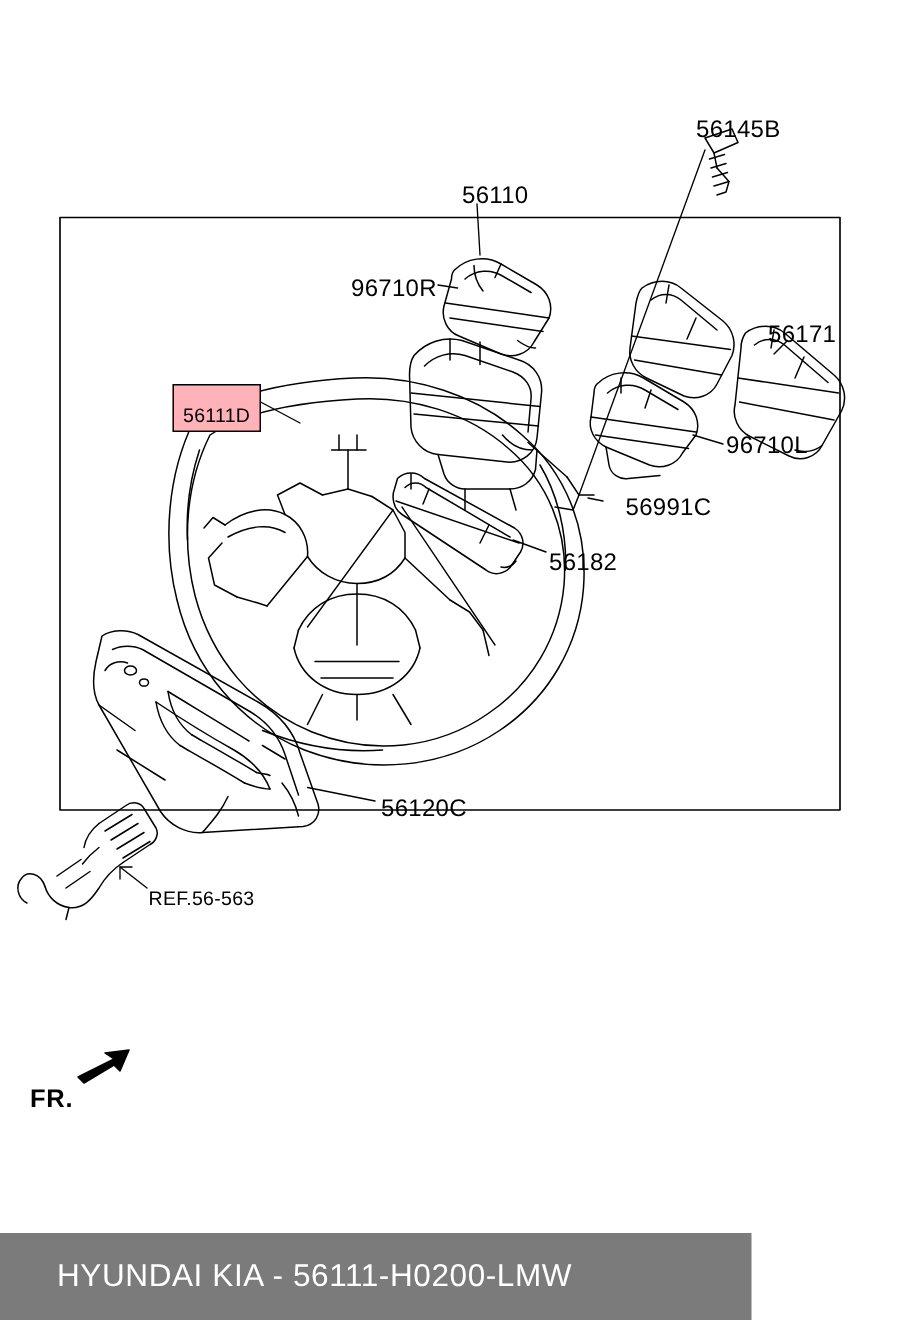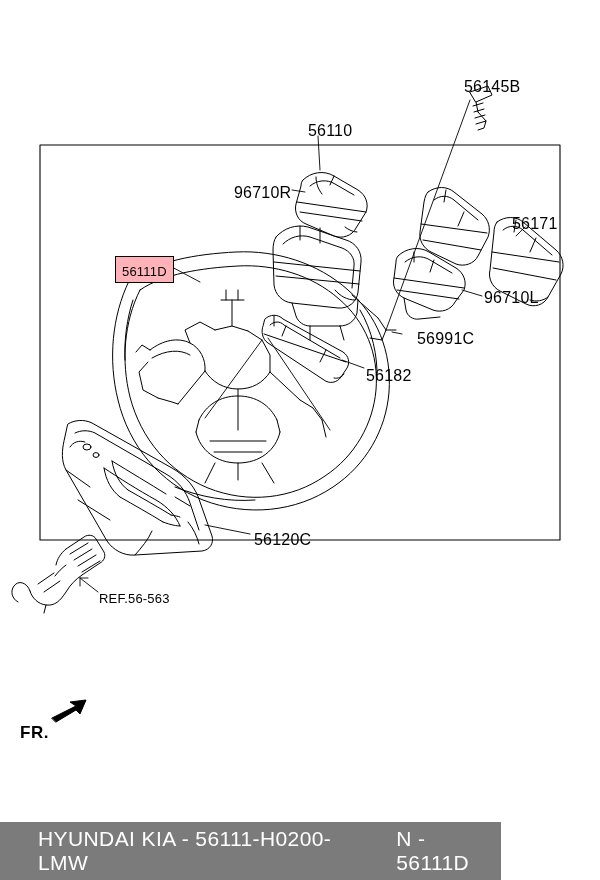--- a/index.html
+++ b/index.html
@@ -30,21 +30,21 @@
     position: absolute;
     font-family: "Liberation Sans", sans-serif;
     font-size: 16px;
     color: #000000;
     white-space: nowrap;
     letter-spacing: 0.2px;
   }
   .lbl-highlight {
     background: #ffb3b8;
     border: 1px solid #000000;
-    padding: 8px 6px 4px 6px;
+    padding: 13px 6px 4px 6px;
     font-size: 13px;
     line-height: 1;
   }
   .lbl-ref {
     font-size: 13px;
   }
   .lbl-fr {
     font-weight: bold;
     font-size: 17px;
     letter-spacing: 0.5px;
@@ -296,14 +296,13 @@
 
   <div class="lbl lbl-fr" style="left:20px; top:723px;">FR.</div>
 
   <div class="lbl lbl-highlight" style="left:115px; top:256px;">56111D</div>
 
 </div>
 
 <div id="footer-bar">
   <span class="footer-main">HYUNDAI KIA - 56111-H0200-LMW</span>
   <span class="footer-sep"></span>
-  <span class="footer-right">N - 56111D</span>
 </div>
 
 </body></html>

